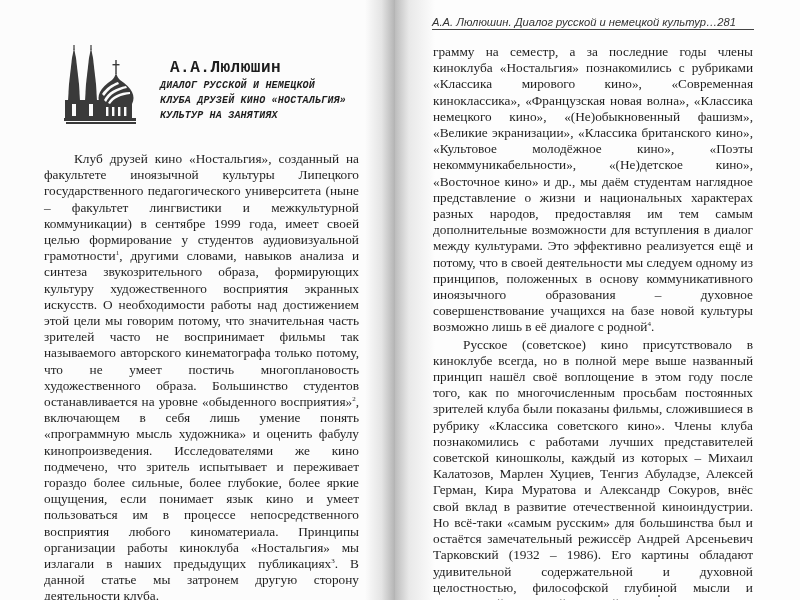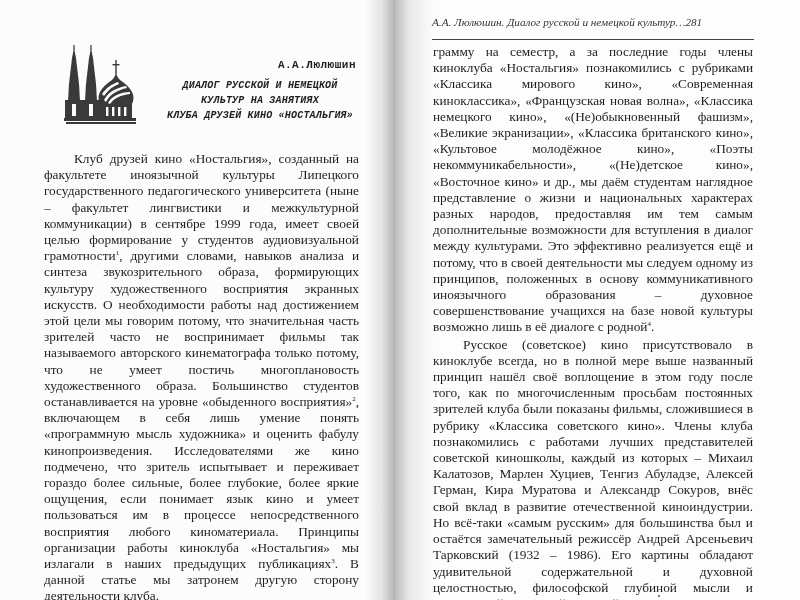--- a/index.html
+++ b/index.html
@@ -17,40 +17,40 @@
   .gutter-shadow-left {
     position: absolute; right: 0; top: 0; width: 30px; height: 600px;
     background: linear-gradient(to right, rgba(0,0,0,0) 0%, rgba(120,120,120,0.18) 55%, rgba(90,90,90,0.45) 100%);
   }
   .gutter-shadow-right {
     position: absolute; left: 0; top: 0; width: 40px; height: 600px;
     background: linear-gradient(to right, rgba(110,110,110,0.45) 0%, rgba(170,170,170,0.25) 35%, rgba(255,255,255,0) 100%);
   }
   .logo { position: absolute; left: 60px; top: 44px; width: 82px; height: 82px; }
   .author {
-    position: absolute; left: 170px; top: 59px; width: 186px; text-align: right;
-    font-family: "Liberation Mono", monospace; font-weight: bold; font-size: 11px; letter-spacing: 0.5px;
+    position: absolute; left: 170px; top: 59px; width: 186px; 
+    font-family: "Liberation Mono", monospace; font-weight: bold; font-size: 16px; letter-spacing: 0.5px;
   }
   .title-block {
-    position: absolute; left: 160px; top: 78px; width: 200px; text-align: center;
+    position: absolute; left: 160px; top: 78px; width: 200px; 
     font-family: "Liberation Mono", monospace; font-style: italic; font-weight: bold;
     font-size: 10px; line-height: 15px; letter-spacing: 0.2px;
   }
   .text-col {
     position: absolute; font-size: 13.3px; line-height: 16.2px; text-align: justify;
   }
   .text-col p { margin: 1px; }
   .indent { text-indent: 30px; }
   .left-col { left: 43px; top: 150px; width: 317px; }
   .right-col { left: 432px; top: 43px; width: 322px; }
   sup { font-size: 7px; line-height: 0; }
   .running-head {
     position: absolute; left: 432px; top: 16px; width: 322px;
-    font-family: Liberation Serif, serif; font-style: italic; font-size: 11.2px;
-    color: #333; border-bottom: 1px solid #444; padding-bottom: 11px; white-space: nowrap;
+    font-family: Liberation Sans, sans-serif; font-style: italic; font-size: 11.2px;
+    color: #333; border-bottom: 1px solid #444; padding-bottom: 1px; white-space: nowrap;
   }
   .page-num { font-style: italic; }
   .stray-dot { position: absolute; width: 2px; height: 2px; background: #555; border-radius: 1px; }
 </style>
 </head>
 <body>
 
 <div class="spread">
 
   <div class="page page-left">
@@ -89,22 +89,22 @@
         <path d="M44,56 C48,48 56,44 66,42 L67,44 C58,46 50,50 46,58 Z"></path>
         <path d="M48,59 C52,52 60,48 70,48 L70,50 C61,51 54,54 50,60 Z"></path>
         <path d="M42,50 C46,44 52,40 58,38 L59,40 C53,42 48,46 44,52 Z"></path>
       </g>
     </svg>
 
     <div class="author">А.А.Люлюшин</div>
 
     <div class="title-block">
       <div>ДИАЛОГ РУССКОЙ И НЕМЕЦКОЙ</div>
+      <div>КЛУБА ДРУЗЕЙ КИНО «НОСТАЛЬГИЯ»</div>
       <div>КУЛЬТУР НА ЗАНЯТИЯХ</div>
-      <div>КЛУБА ДРУЗЕЙ КИНО «НОСТАЛЬГИЯ»</div>
     </div>
 
     <div class="text-col left-col">
       <p class="indent"><span>Клуб друзей кино «Ностальгия», созданный на факультете иноязычной культуры Липецкого государственного педагогического университета (ныне – факультет лингвистики и межкультурной коммуникации) в сентябре 1999 года, имеет своей целью формирование у студентов аудиовизуальной грамотности</span><sup>1</sup><span>, другими словами, навыков анализа и синтеза звукозрительного образа, формирующих культуру художественного восприятия экранных искусств. О необходимости работы над достижением этой цели мы говорим потому, что значительная часть зрителей часто не воспринимает фильмы так называемого авторского кинематографа только потому, что не умеет постичь многоплановость художественного образа. Большинство студентов останавливается на уровне «обыденного восприятия»</span><sup>2</sup><span>, включающем в себя лишь умение понять «программную мысль художника» и оценить фабулу кинопроизведения. Исследователями же кино подмечено, что зритель испытывает и переживает гораздо более сильные, более глубокие, более яркие ощущения, если понимает язык кино и умеет пользоваться им в процессе непосредственного восприятия любого киноматериала. Принципы организации работы киноклуба «Ностальгия» мы излагали в наших предыдущих публикациях</span><sup>3</sup><span>. В данной статье мы затронем другую сторону деятельности клуба.</span></p>
 
     </div>
     <div class="stray-dot" style="left:140px; top:565px;"></div>
   </div>
 
   <div class="page page-right">

